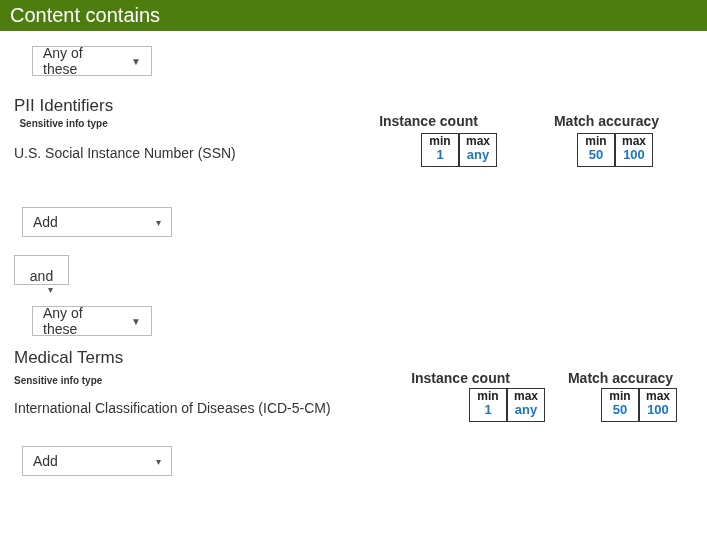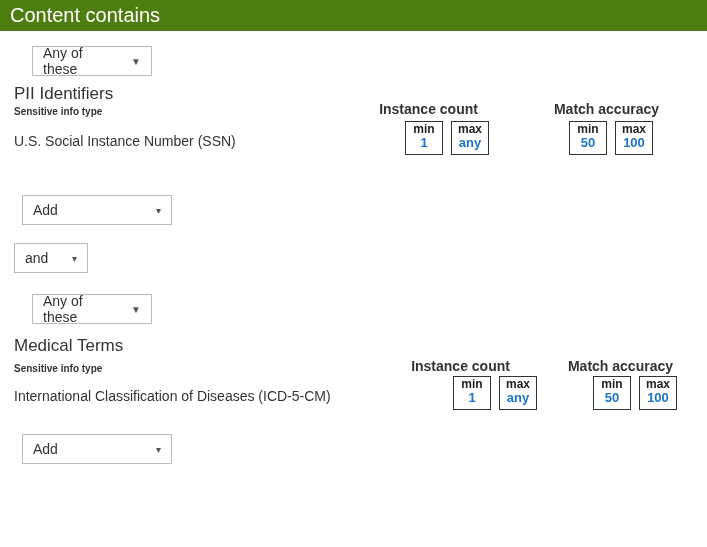--- a/index.html
+++ b/index.html
@@ -41,29 +41,29 @@
     cursor: pointer;
     user-select: none;
   }
   .dropdown .caret {
     margin-left: 18px;
     font-size: 10px;
     color: #555;
   }
   .scope-dd { width: 120px; margin-left: 18px; }
   .add-dd { width: 150px; margin-left: 8px; margin-top: 10px; }
-  .join-dd { width: 74px; margin-left: 0; margin-top: 18px; margin-bottom: 6px; }
+  .join-dd { width: 55px; margin-left: 0; margin-top: 18px; margin-bottom: 6px; flex-direction: column; }
   .row {
     display: flex;
     align-items: flex-start;
     margin-top: 4px;
   }
   .col-type { flex: 0 0 auto; padding-top: 2px; }
   .col-counts { margin-left: auto; padding-right: 28px; display:flex; gap:60px;}
-  .pair { display: flex; gap: 8px; }
+  .pair { display: flex; }
   .valbox {
     border: 1px solid #333;
     width: 38px;
     height: 34px;
     display: flex;
     flex-direction: column;
     align-items: center;
     justify-content: flex-start;
     line-height: 1.1;
     padding-top: 1px;
@@ -87,21 +87,21 @@
 
 <div class="content">
 
   
   <div class="dropdown scope-dd">
     <span>Any of these</span>
     <span class="caret">▼</span>
   </div>
 
   
-  <div class="group-hdr-row" style="margin-top:2px;">
+  <div class="group-hdr-row" style="margin-top:14px;text-align:center;">
     <div class="left">
       <div class="section-title">PII Identifiers</div>
       <div class="sub-title">Sensitive info type</div>
     </div>
     <div class="right" style="padding-bottom:0;">
       <div class="t">Instance count</div>
       <div class="t">Match accuracy</div>
     </div>
   </div>
 

